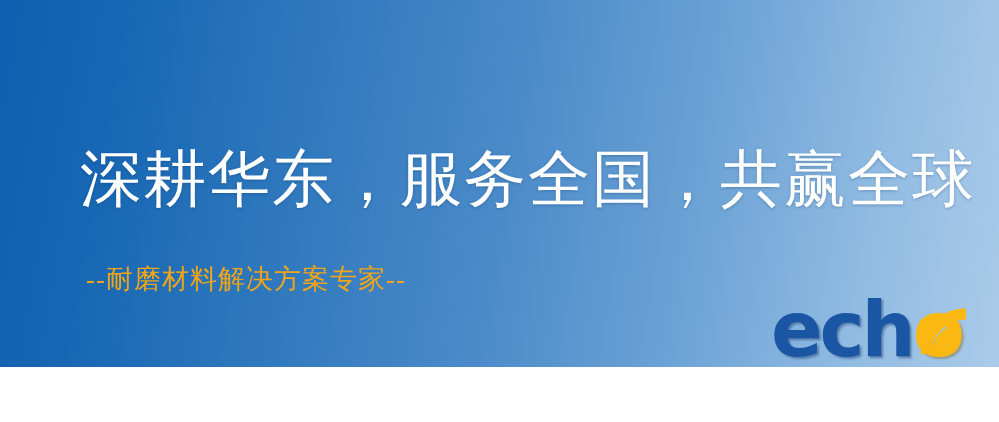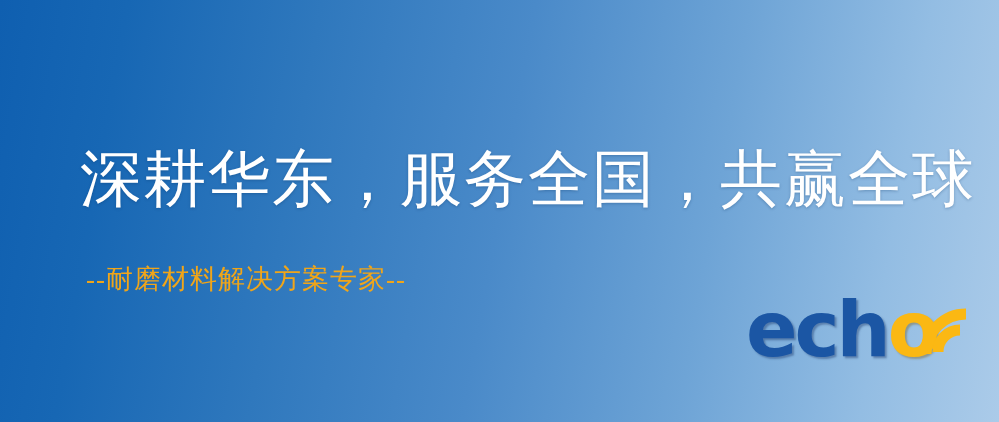--- a/index.html
+++ b/index.html
@@ -4,21 +4,21 @@
 <style>
   html, body {
     margin: 0;
     padding: 0;
     background: #ffffff;
   }
 
   #banner {
     position: relative;
     width: 999px;
-    height: 422px;
+    height: 367px;
     overflow: hidden;
     
     background: linear-gradient(100deg,
                 #0f5fb0 0%,
                 #1767b4 12%,
                 #2f78bd 30%,
                 #4a8ac9 50%,
                 #6ea4d6 70%,
                 #93bde3 87%,
                 #abcbe9 100%);
@@ -70,20 +70,21 @@
     font-weight: bold;
     font-size: 76px;
     line-height: 1;
     letter-spacing: -3px;
     white-space: nowrap;
   }
 
   .logo-echo-dark {
     color: #1b56a4;
     text-shadow: 2px 2px 2px rgba(30, 60, 110, 0.45);
+    margin-left: 25px;
   }
 
   .logo-echo-gold {
     color: #fbb813;
     text-shadow: 2px 2px 2px rgba(120, 90, 20, 0.40);
   }
 
   .logo-brandline {
     position: absolute;
     left: 3px;

